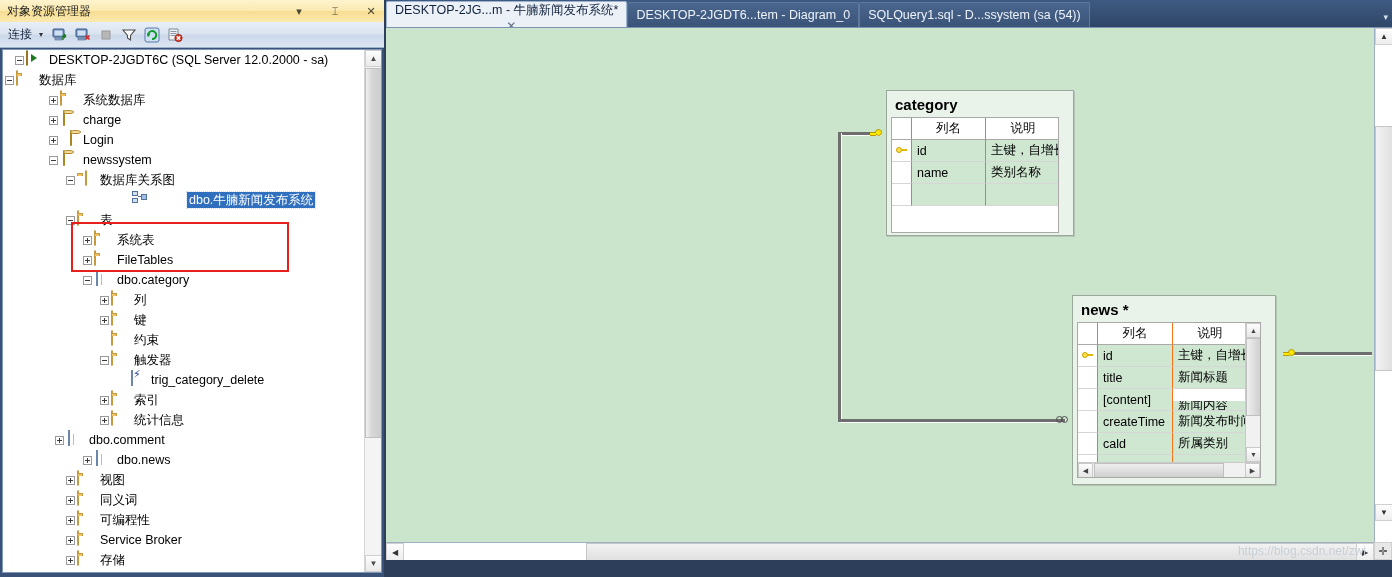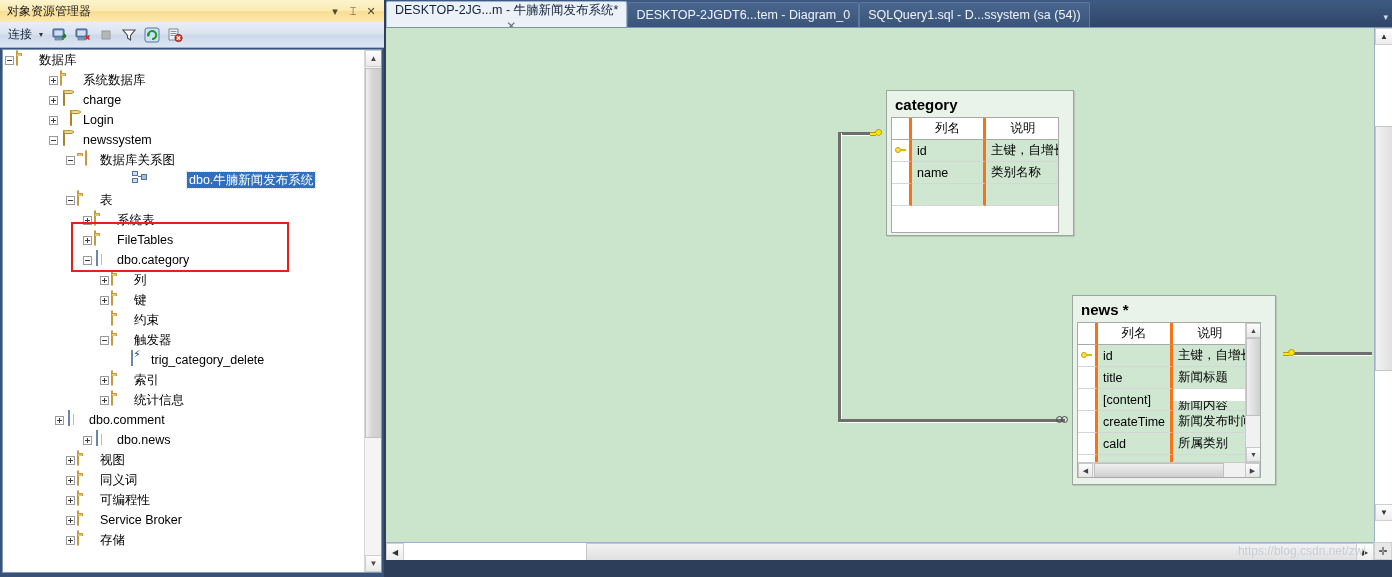--- a/index.html
+++ b/index.html
@@ -11,21 +11,21 @@
     -webkit-font-smoothing:none;
   }
   #root{position:relative;width:1392px;height:577px;}
 
   
   #explorer{position:absolute;left:0;top:0;width:384px;height:577px;background:#3b5278;}
   .oe-caption{
     position:absolute;left:0;top:0;width:384px;height:22px;
     background:linear-gradient(to bottom,#fdf3cd 0%,#fbeab1 48%,#f7dd92 52%,#fbe9b0 100%);
     border-bottom:1px solid #d9c07a;
-    display:flex;align-items:center;
+    display:flex;align-items:center;gap:18px;
   }
   .oe-caption .title{padding-left:7px;font-size:12px;color:#1c1c1c;flex:1;letter-spacing:0px;}
   .oe-caption .cbtn{width:18px;height:18px;display:flex;align-items:center;justify-content:center;
     font-size:11px;color:#4b4636;cursor:default;}
   .oe-toolbar{
     position:absolute;left:0;top:22px;width:384px;height:26px;
     background:linear-gradient(to bottom,#e8eef7 0%,#dbe4f0 45%,#ccd8ea 55%,#dde6f2 100%);
     border-bottom:1px solid #9fb0c9;
     display:flex;align-items:center;gap:5px;padding-left:8px;box-sizing:border-box;
   }
@@ -106,21 +106,21 @@
      background:#cae5cc;border-top:1px solid #7d93b3;box-sizing:border-box;}
   .canvas{position:absolute;left:0;top:0;width:986px;height:528px;overflow:hidden;}
 
   
   .dt{position:absolute;background:#e9f3ea;border:1px solid #9aa79b;
       box-shadow:1px 1px 0 #b5c6b6;box-sizing:border-box;padding:4px;}
   .dt .cap{font-size:15px;font-weight:bold;color:#000;padding:2px 2px 4px 4px;line-height:16px;
       font-family:"Liberation Sans",sans-serif;}
   .grid{border:1px solid #a9a9a9;background:#fff;box-sizing:border-box;position:relative;overflow:hidden;}
   .gr{display:flex;height:22px;box-sizing:border-box;}
-  .gc{box-sizing:border-box;border-right:3px solid #f97316;border-bottom:1px solid #d6d6d6;
+  .gc{box-sizing:border-box;border-right:1px solid #f97316;border-bottom:1px solid #d6d6d6;
       display:flex;align-items:center;font-size:12.5px;color:#000;padding-left:5px;overflow:hidden;white-space:nowrap;}
   .gr.head .gc{background:#ffffff;justify-content:center;padding-left:0;border-bottom:1px solid #a9a9a9;}
   .gc.keycol{width:20px;flex:0 0 20px;background:#fff;padding-left:0;justify-content:center;}
   .gc.name{background:#cfe6d1;}
   .gc.desc{background:#cfe6d1;border-right:none;}
   .gr.blank .gc.name,.gr.blank .gc.desc{background:#cfe6d1;}
   .keyglyph{width:11px;height:11px;position:relative;display:inline-block;}
   .keyglyph:before{content:"";position:absolute;left:0;top:2px;width:6px;height:6px;
       border:1.5px solid #c9a200;border-radius:50%;background:#ffe14d;box-sizing:border-box;}
   .keyglyph:after{content:"";position:absolute;left:5px;top:4px;width:6px;height:2px;background:#e0b800;}
@@ -224,20 +224,27 @@
             <path d="M3 3 L12 3 L12 14 L3 14 Z" fill="#f2f2f2" stroke="#7a8696"></path>
             <path d="M4.5 5.5 H10.5 M4.5 7.5 H10.5 M4.5 9.5 H9" stroke="#8694a8" stroke-width="1"></path>
             <circle cx="12.5" cy="12" r="3.6" fill="#d93b2b" stroke="#9a2316"></circle>
             <path d="M10.8 10.3 L14.2 13.7 M14.2 10.3 L10.8 13.7" stroke="#fff" stroke-width="1.4"></path>
           </svg>
       </span>
     </div>
 
     <div class="oe-tree">
       <div class="tree-inner" id="tree-inner">
+          <div class="trow" style="padding-left: 10px;">
+            <span class="twig">
+              <span class="pm"></span>
+            </span>
+            <span class="ticon"><span class="ic-server"></span></span>
+            <span class="tlabel" style="">DESKTOP-2JGDT6C (SQL Server 12.0.2000 - sa)</span>
+          </div>
           <div class="trow" style="">
             <span class="twig">
               <span class="pm"></span>
             </span>
             <span class="ticon"><span class="ic-folder"></span></span>
             <span class="tlabel" style="">数据库</span>
           </div>
           <div class="trow" style="padding-left: 44px;">
             <span class="twig">
               <span class="pm plus"></span>

